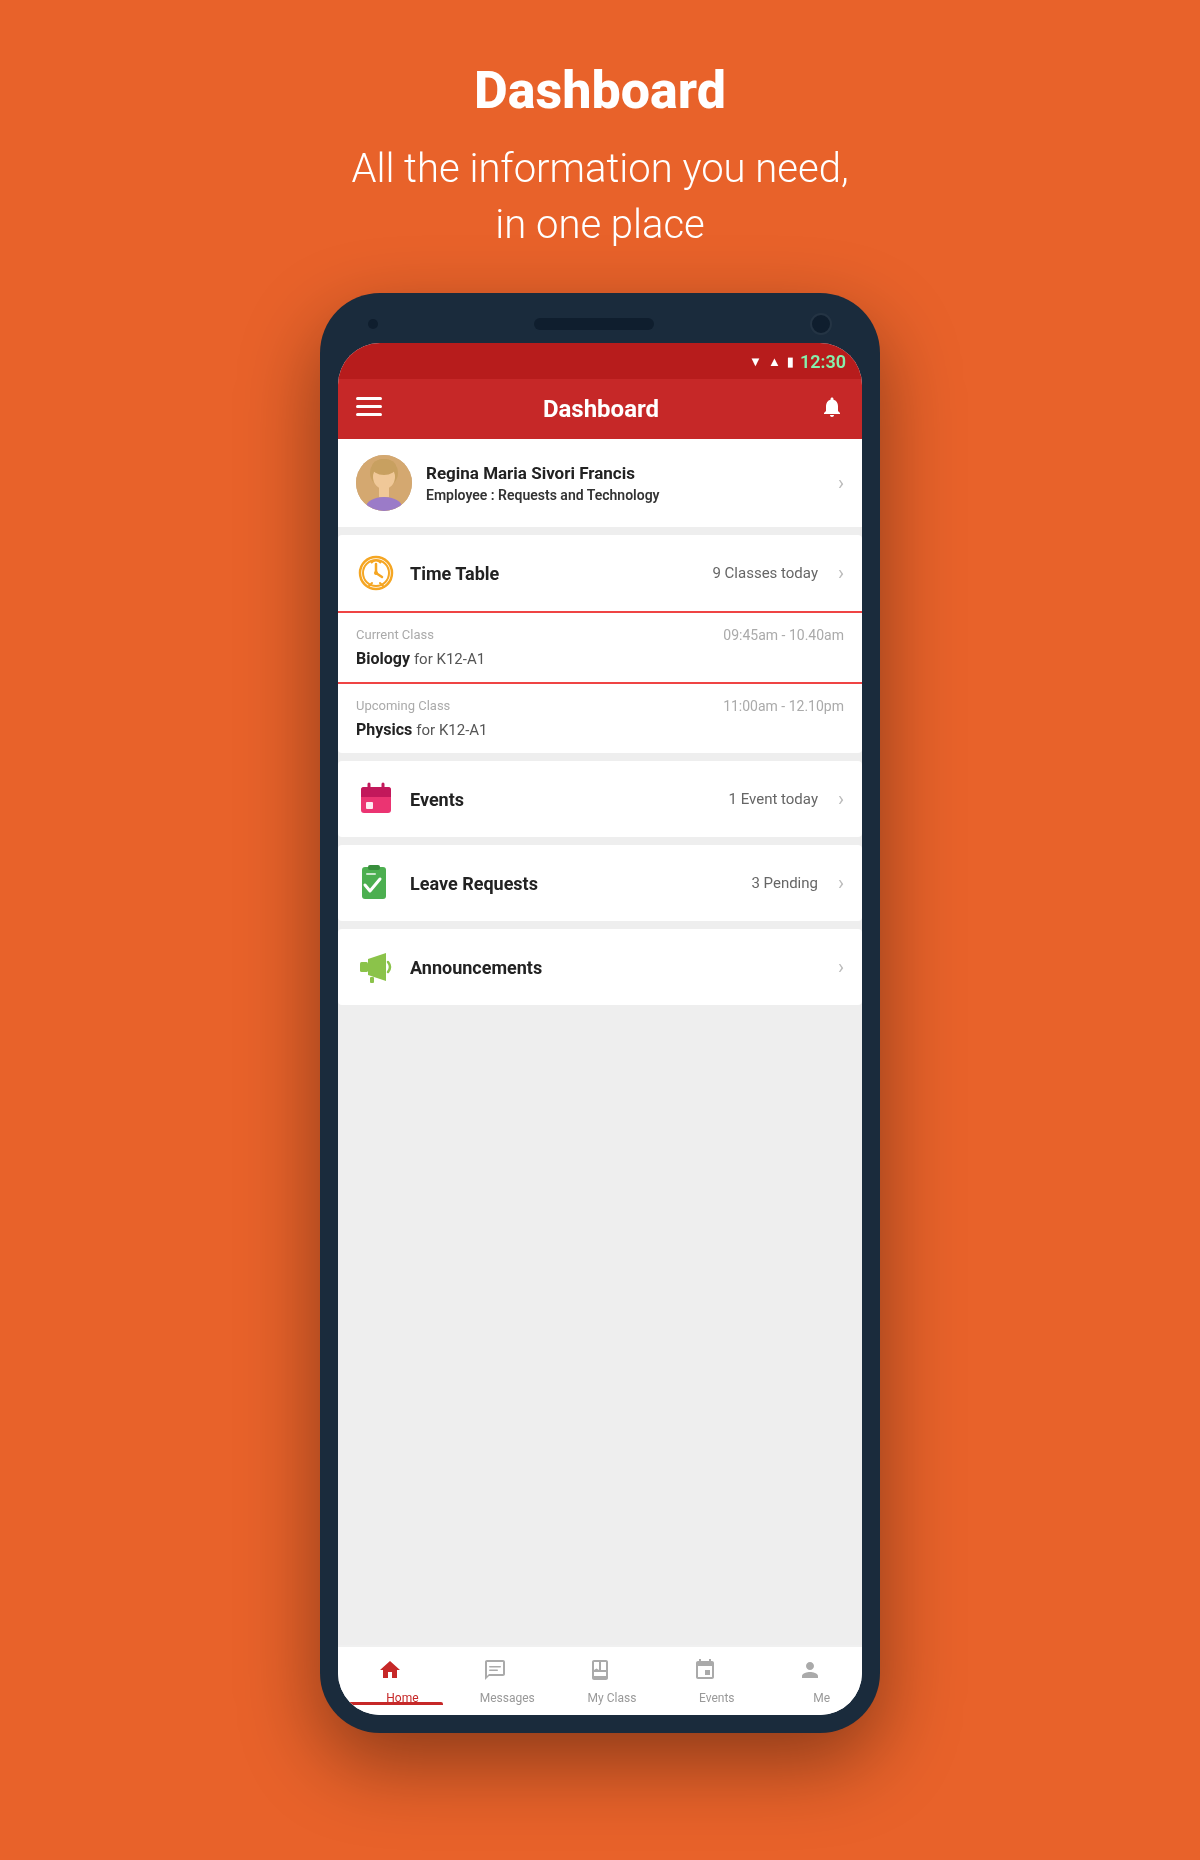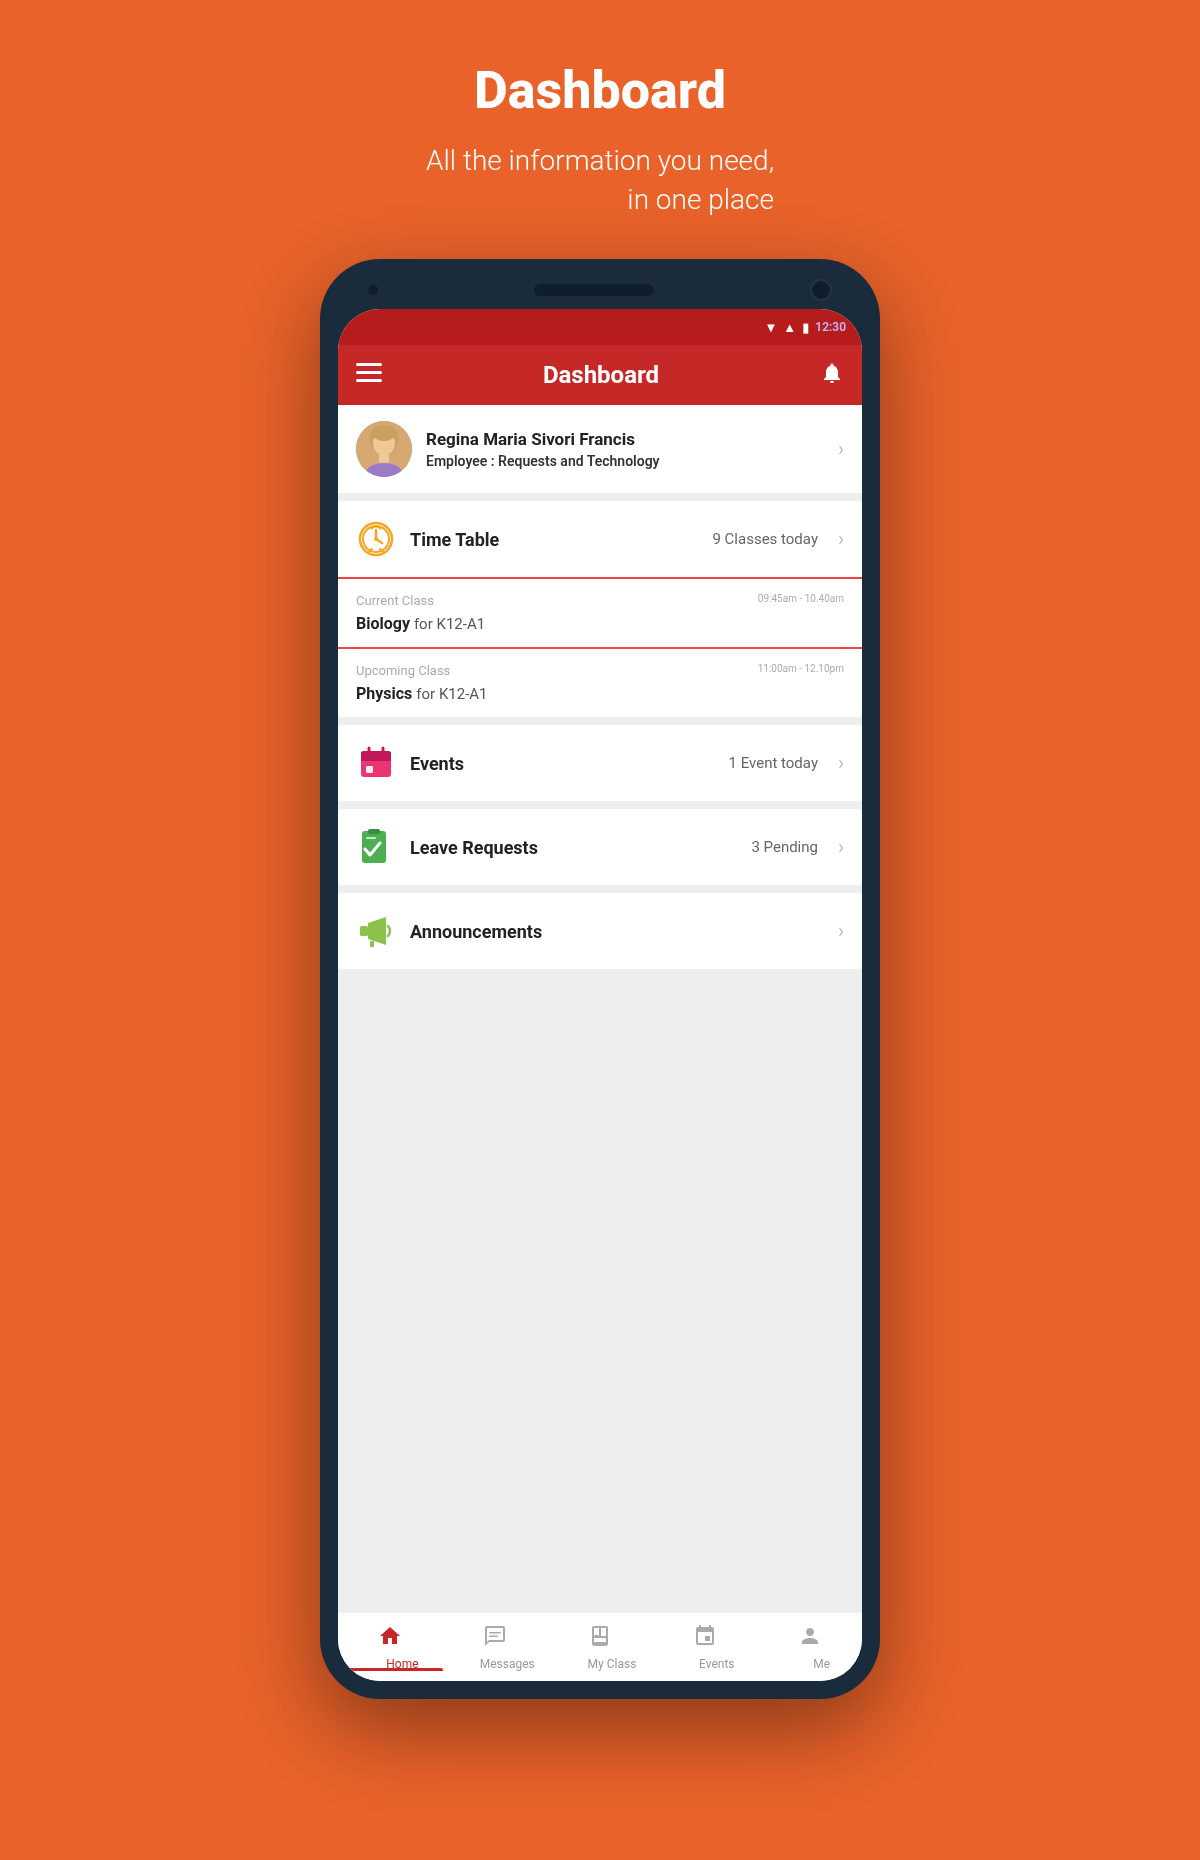--- a/index.html
+++ b/index.html
@@ -18,24 +18,23 @@
       text-align: center;
       padding: 60px 20px 40px;
       color: white;
     }
     .page-header h1 {
       font-size: 52px;
       font-weight: 800;
       margin-bottom: 20px;
     }
     .page-header p {
-      font-size: 28px;
+      font-size: 40px;
       font-weight: 300;
       line-height: 1.4;
-      text-align: right;
     }
 
     .phone-container {
       width: 560px;
       height: 1440px;
       background: #1a2b3c;
       border-radius: 60px;
       padding: 18px;
       box-shadow: 0 30px 80px rgba(0,0,0,0.4);
       position: relative;
@@ -79,22 +78,22 @@
       padding: 6px 16px;
       gap: 8px;
       height: 36px;
     }
     .status-icons {
       display: flex;
       align-items: center;
       gap: 6px;
     }
     .status-time {
-      color: #c4b5fd;
-      font-size: 12px;
+      color: #86efac;
+      font-size: 18px;
       font-weight: 600;
     }
 
     .app-bar {
       background: #c62828;
       display: flex;
       align-items: center;
       justify-content: space-between;
       padding: 0 18px;
       height: 60px;
@@ -209,21 +208,21 @@
     .class-meta {
       display: flex;
       justify-content: space-between;
       margin-bottom: 6px;
     }
     .class-type {
       font-size: 13px;
       color: #aaa;
     }
     .class-time {
-      font-size: 10px;
+      font-size: 14px;
       color: #aaa;
     }
     .class-name {
       font-size: 16px;
       font-weight: 700;
       color: #222;
     }
     .class-for {
       font-size: 15px;
       color: #555;

